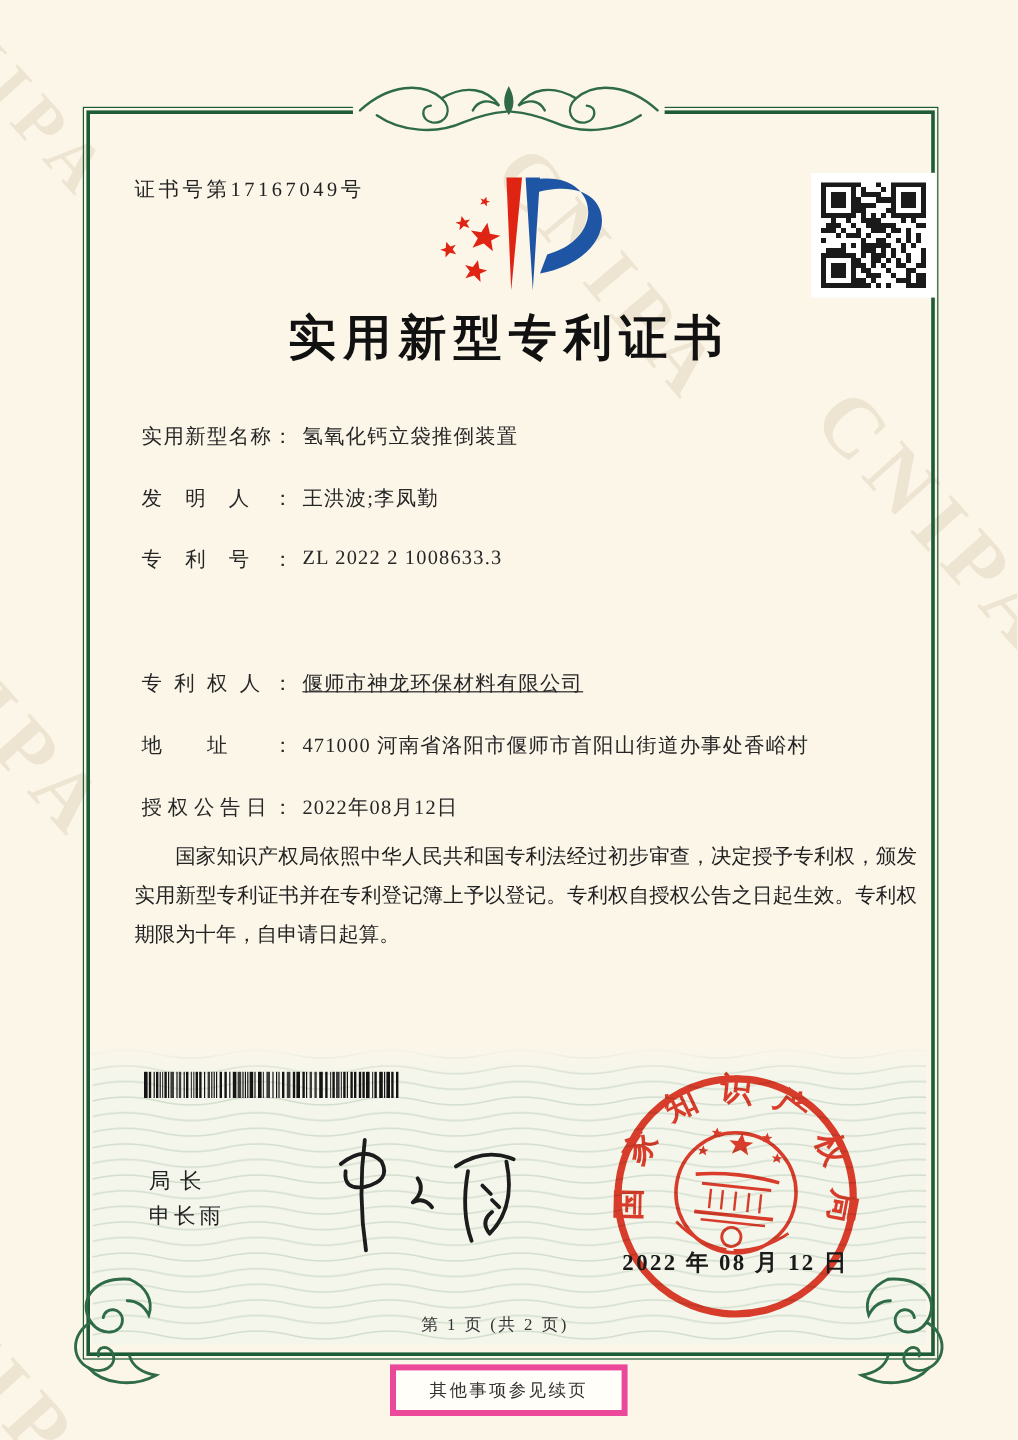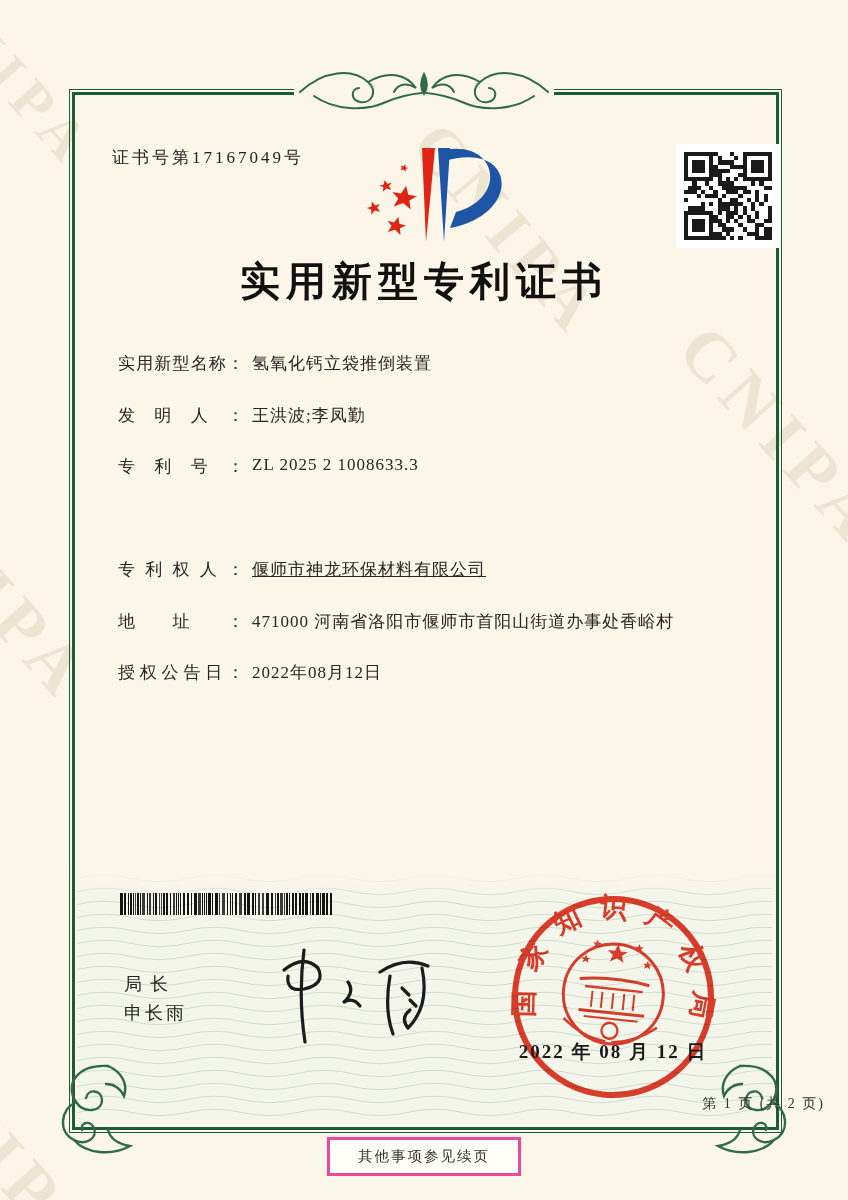--- a/index.html
+++ b/index.html
@@ -29,24 +29,24 @@
   
   .bodytext{position:absolute;left:112px;top:698px;width:652px;font-size:17px;
             line-height:1.92;text-align:justify;color:#222;}
   .bodytext p{margin:0;text-indent:2em;}
   
   .barcode{position:absolute;left:120px;top:893px;}
   .officials-title{position:absolute;left:124px;top:972px;font-size:18px;letter-spacing:8px;color:#222;text-align:right;}
   .officials-name{position:absolute;left:124px;top:1001px;font-size:18px;letter-spacing:3px;color:#222;}
   .signature{position:absolute;left:252px;top:936px;}
   .seal{position:absolute;left:508px;top:892px;mix-blend-mode:multiply;}
-  .pagenum{position:absolute;left:0;top:1095px;width:825px;text-align:right;
+  .pagenum{position:absolute;left:0;top:1095px;width:825px;text-align:center;
            font-size:14px;letter-spacing:2px;color:#333;}
   .footer-note{position:absolute;left:50%;top:1137px;transform:translateX(-50%);
-               border:3px solid #ec4899;background:#fffef8;padding:7px 28px;
+               border:5px solid #ec4899;background:#fffef8;padding:7px 28px;
                font-size:14.5px;letter-spacing:2px;color:#333;white-space:nowrap;}
   .orn{position:absolute;pointer-events:none;}
 </style>
 </head>
 <body>
 
 <div id="page">
 
   <span class="wm" style="left:-45px;top:-35px;font-size:58px;transform:rotate(48deg);">CNIPA</span>
   <span class="wm" style="left:455px;top:108px;font-size:66px;transform:rotate(50deg);">CNIPA</span>
@@ -363,33 +363,34 @@
 
   <div class="title">实用新型专利证书</div>
 
   <div class="frow" style="top:352px;">
     <span class="flabel">实用新型名称：</span><span class="fvalue">氢氧化钙立袋推倒装置</span>
   </div>
   <div class="frow" style="top:404px;">
     <span class="flabel">发明人：</span><span class="fvalue">王洪波;李凤勤</span>
   </div>
   <div class="frow" style="top:455px;">
-    <span class="flabel">专利号：</span><span class="fvalue">ZL 2025 2 1008633.3</span>
+    <span class="flabel">专利号：</span><span class="fvalue">ZL 2022 2 1008633.3</span>
   </div>
   <div class="frow" style="top:558px;text-decoration:underline;">
     <span class="flabel">专利权人：</span><span class="fvalue">偃师市神龙环保材料有限公司</span>
   </div>
   <div class="frow" style="top:610px;">
     <span class="flabel">地址：</span><span class="fvalue">471000 河南省洛阳市偃师市首阳山街道办事处香峪村</span>
   </div>
   <div class="frow" style="top:661px;width:660px;">
     <span class="flabel">授权公告日：</span><span class="fvalue">2022年08月12日</span>
   </div>
 
   <div class="bodytext">
+    <p>国家知识产权局依照中华人民共和国专利法经过初步审查，决定授予专利权，颁发实用新型专利证书并在专利登记簿上予以登记。专利权自授权公告之日起生效。专利权期限为十年，自申请日起算。</p>
   </div>
 
   <svg id="barcode" class="barcode" width="218" height="22">
       <rect x="0" y="0" width="3" height="22" fill="#141414"></rect>
       <rect x="4" y="0" width="2" height="22" fill="#141414"></rect>
       <rect x="8" y="0" width="1" height="22" fill="#141414"></rect>
       <rect x="10" y="0" width="2" height="22" fill="#141414"></rect>
       <rect x="13" y="0" width="1" height="22" fill="#141414"></rect>
       <rect x="15" y="0" width="1" height="22" fill="#3c3c3c"></rect>
       <rect x="17" y="0" width="2" height="22" fill="#141414"></rect>

